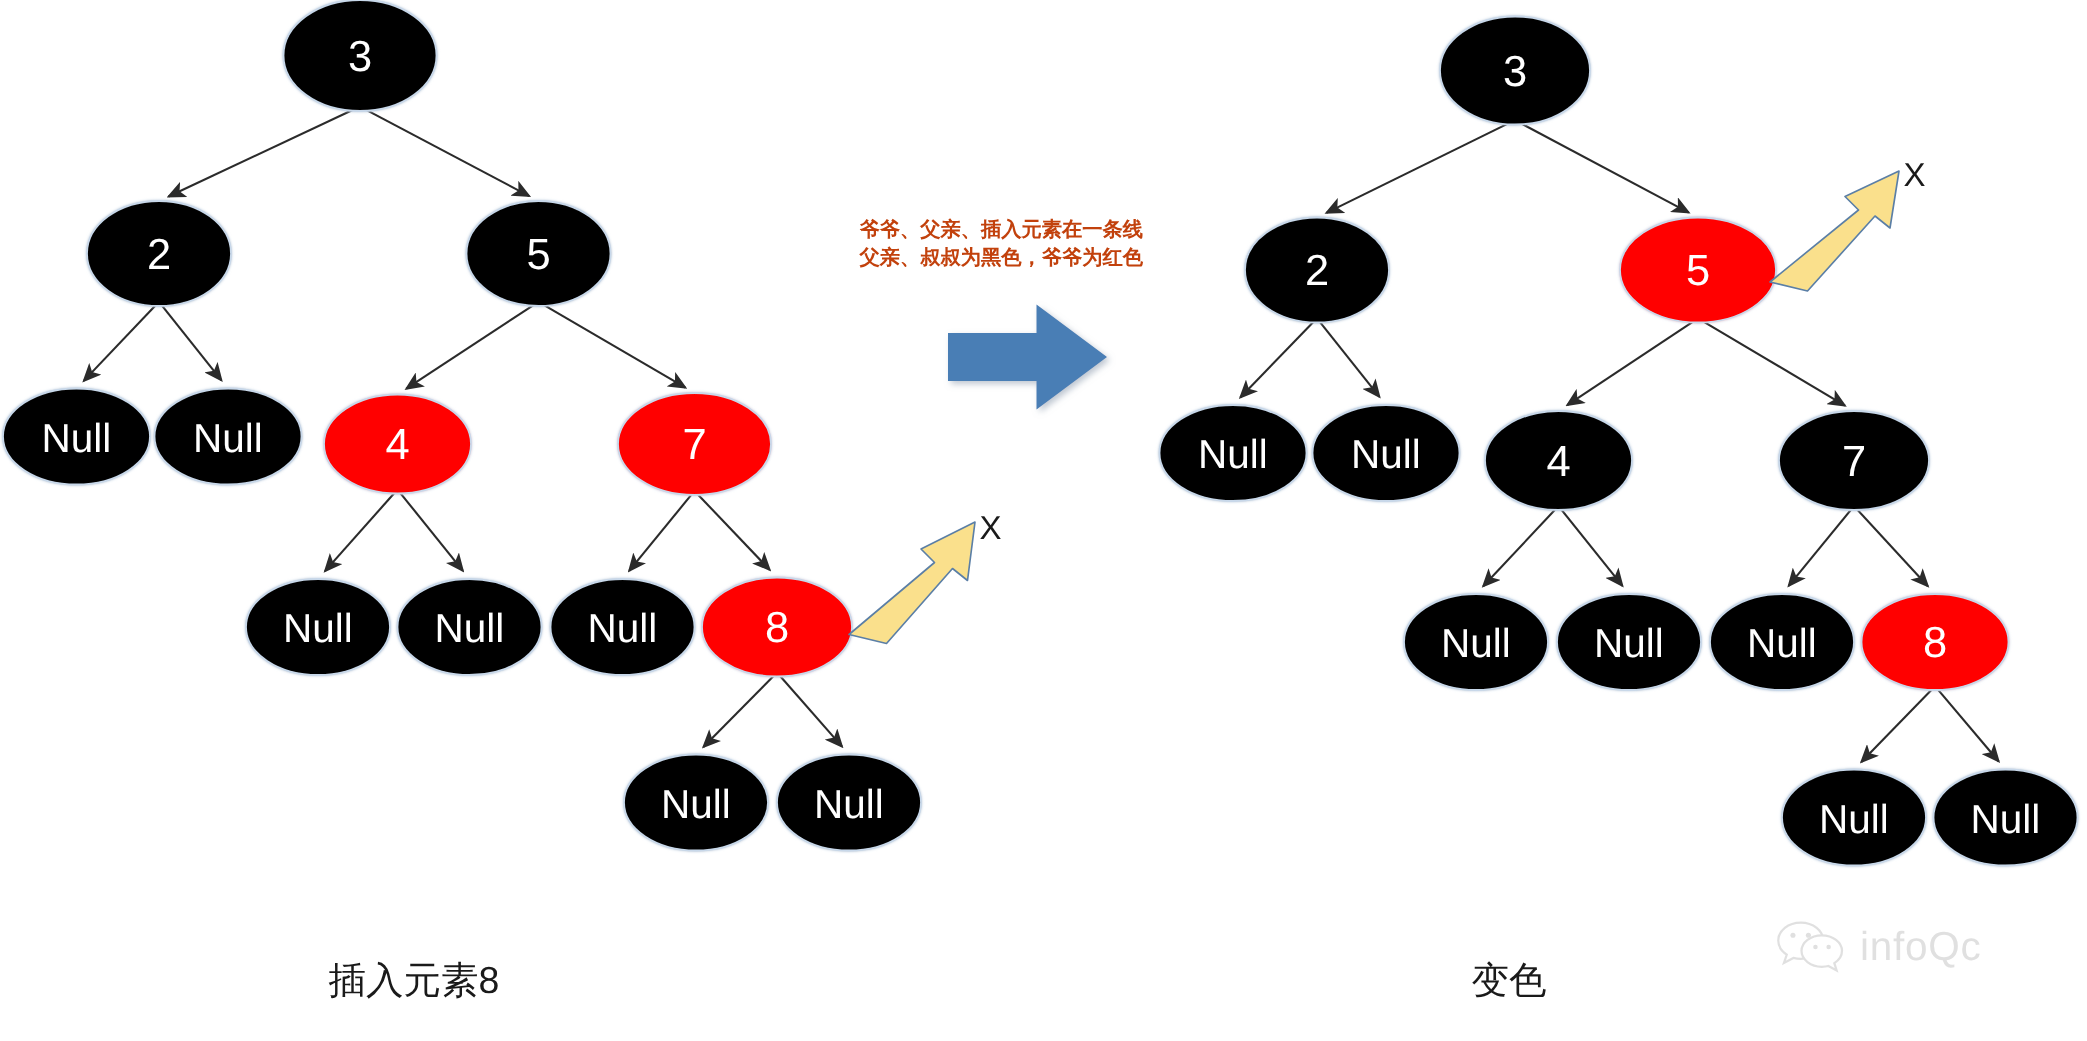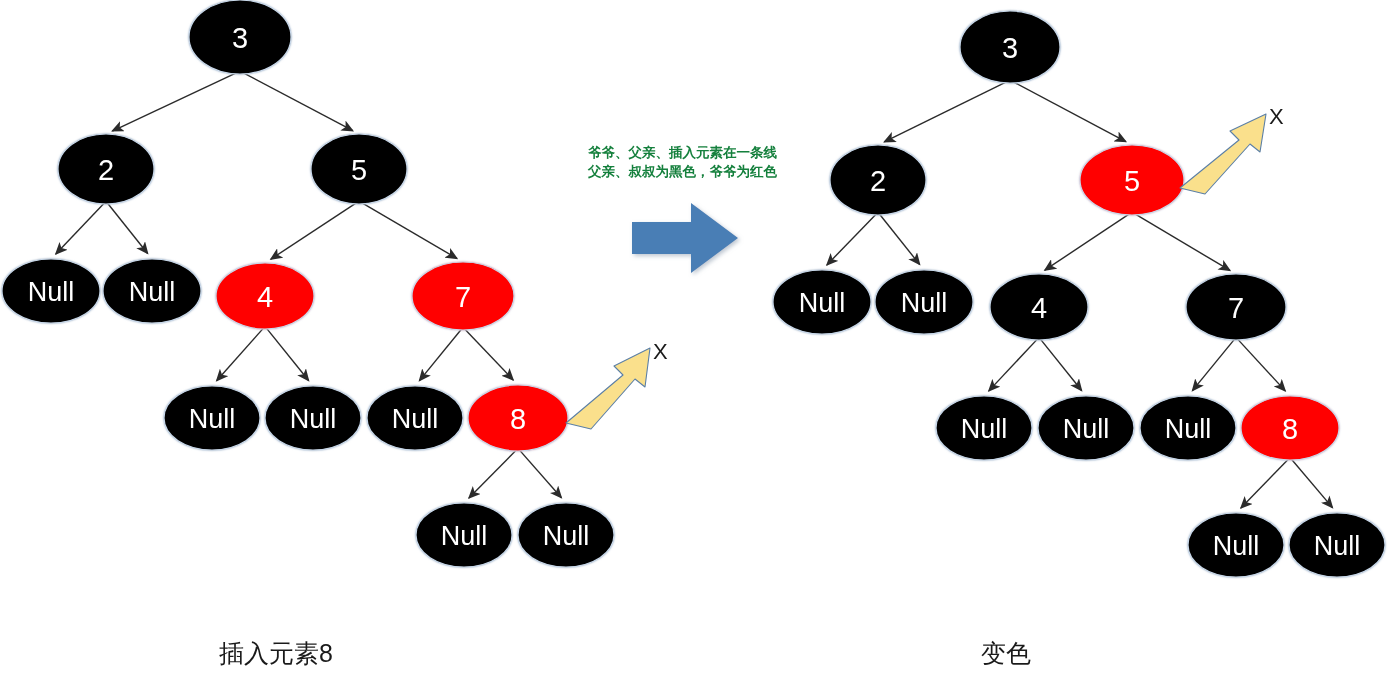--- a/index.html
+++ b/index.html
@@ -36,23 +36,22 @@
     stroke: #2b2b2b;
     stroke-width: 1.4;
     fill: none;
   }
   .note-text {
     position: absolute;
     font-family: "Liberation Sans", sans-serif;
     font-weight: bold;
     font-size: 13.5px;
     line-height: 19px;
-    color: #15803d;
+    color: #c2410c;
     white-space: nowrap;
-    margin-left: 15px;
   }
   .x-label {
     position: absolute;
     font-family: "Liberation Sans", sans-serif;
     font-size: 22px;
     color: #1a1a1a;
   }
   .caption {
     position: absolute;
     font-family: "Liberation Sans", sans-serif;
@@ -250,14 +249,28 @@
     <div>爷爷、父亲、插入元素在一条线</div>
     <div>父亲、叔叔为黑色，爷爷为红色</div>
   </div>
 
   <div class="x-label" style="left:653px; top:339px;">X</div>
   <div class="x-label" style="left:1269px; top:104px;">X</div>
 
   <div class="caption" style="left:219px; top:637px;text-align:center;">插入元素8</div>
   <div class="caption" style="left:981px; top:637px;">变色</div>
 
+  <div class="watermark" style="left:1183px; top:612px;">
+    <svg width="50" height="38" viewBox="0 0 50 38">
+      <path d="M17.5,3 C9.2,3 2.5,8.4 2.5,15 C2.5,18.8 4.7,22.2 8.2,24.4 L6.3,30 L12.6,26.6
+               C14.1,27 15.8,27.2 17.5,27.2 C25.8,27.2 32.5,21.8 32.5,15 C32.5,8.4 25.8,3 17.5,3 Z" fill="none" stroke="#9a9a9a" stroke-width="1.5"></path>
+      <circle cx="12.3" cy="11.5" r="1.7" fill="#9a9a9a"></circle>
+      <circle cx="22.6" cy="11.5" r="1.7" fill="#9a9a9a"></circle>
+      <path d="M31.5,11.5 C38.9,11.5 45,16.2 45,21.9 C45,25.2 43,28.2 39.9,30.1 L41.4,35
+               L35.9,32 C34.5,32.4 33,32.5 31.5,32.5 C24.1,32.5 18,27.7 18,21.9
+               C18,16.2 24.1,11.5 31.5,11.5 Z" fill="#ffffff" stroke="#9a9a9a" stroke-width="1.5"></path>
+      <circle cx="27.3" cy="19.3" r="1.5" fill="#9a9a9a"></circle>
+      <circle cx="36.1" cy="19.3" r="1.5" fill="#9a9a9a"></circle>
+    </svg>
+    <span class="watermark-text">infoQc</span>
+  </div>
 
 </div>
 
 </body></html>

